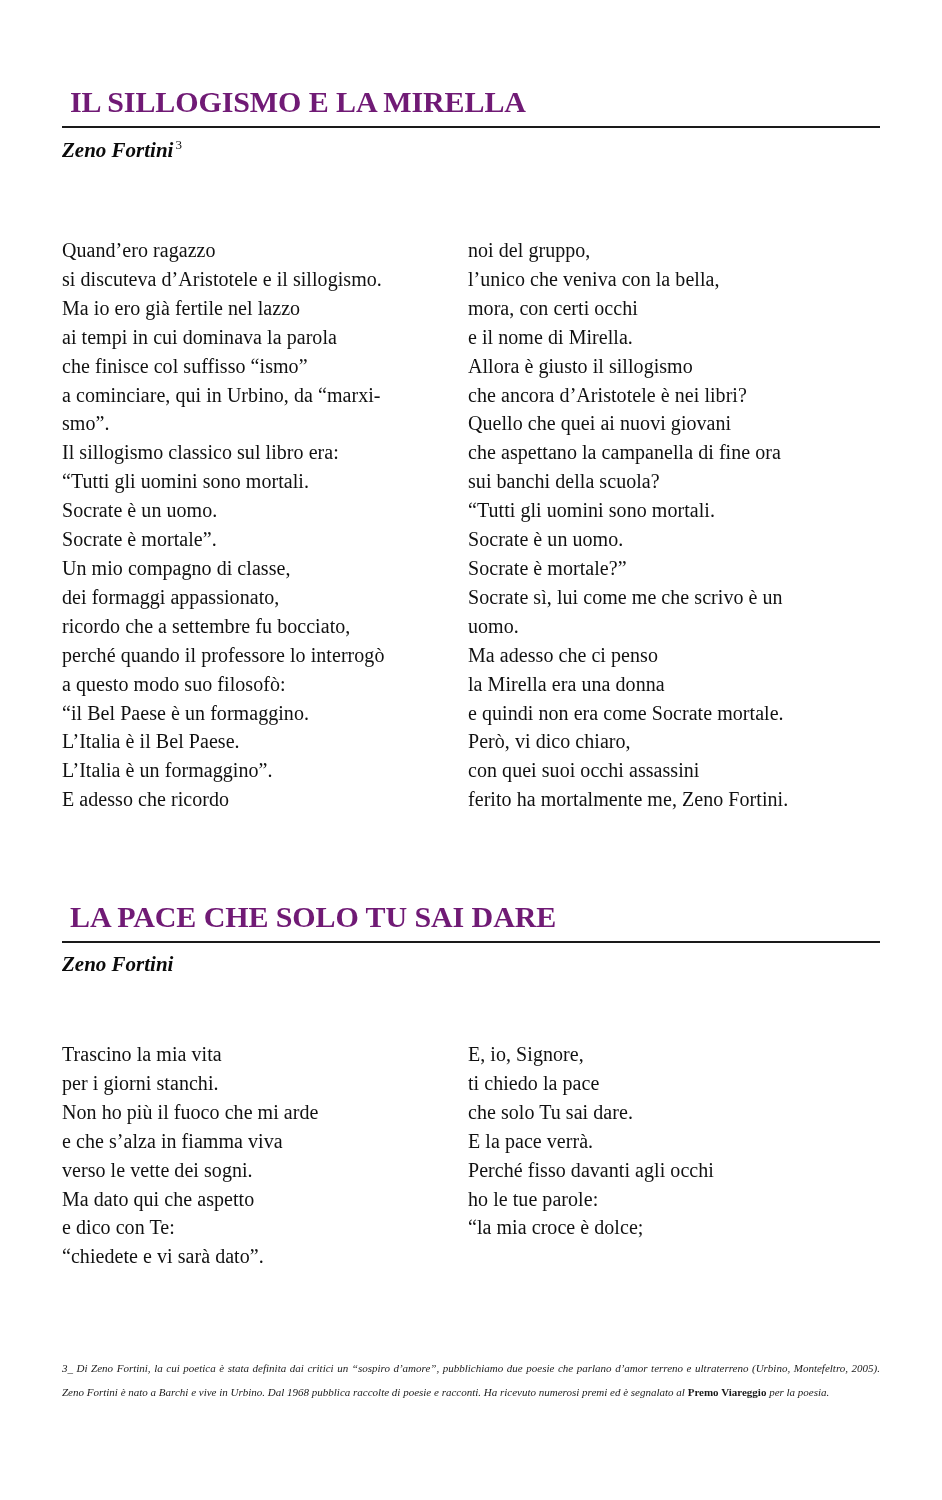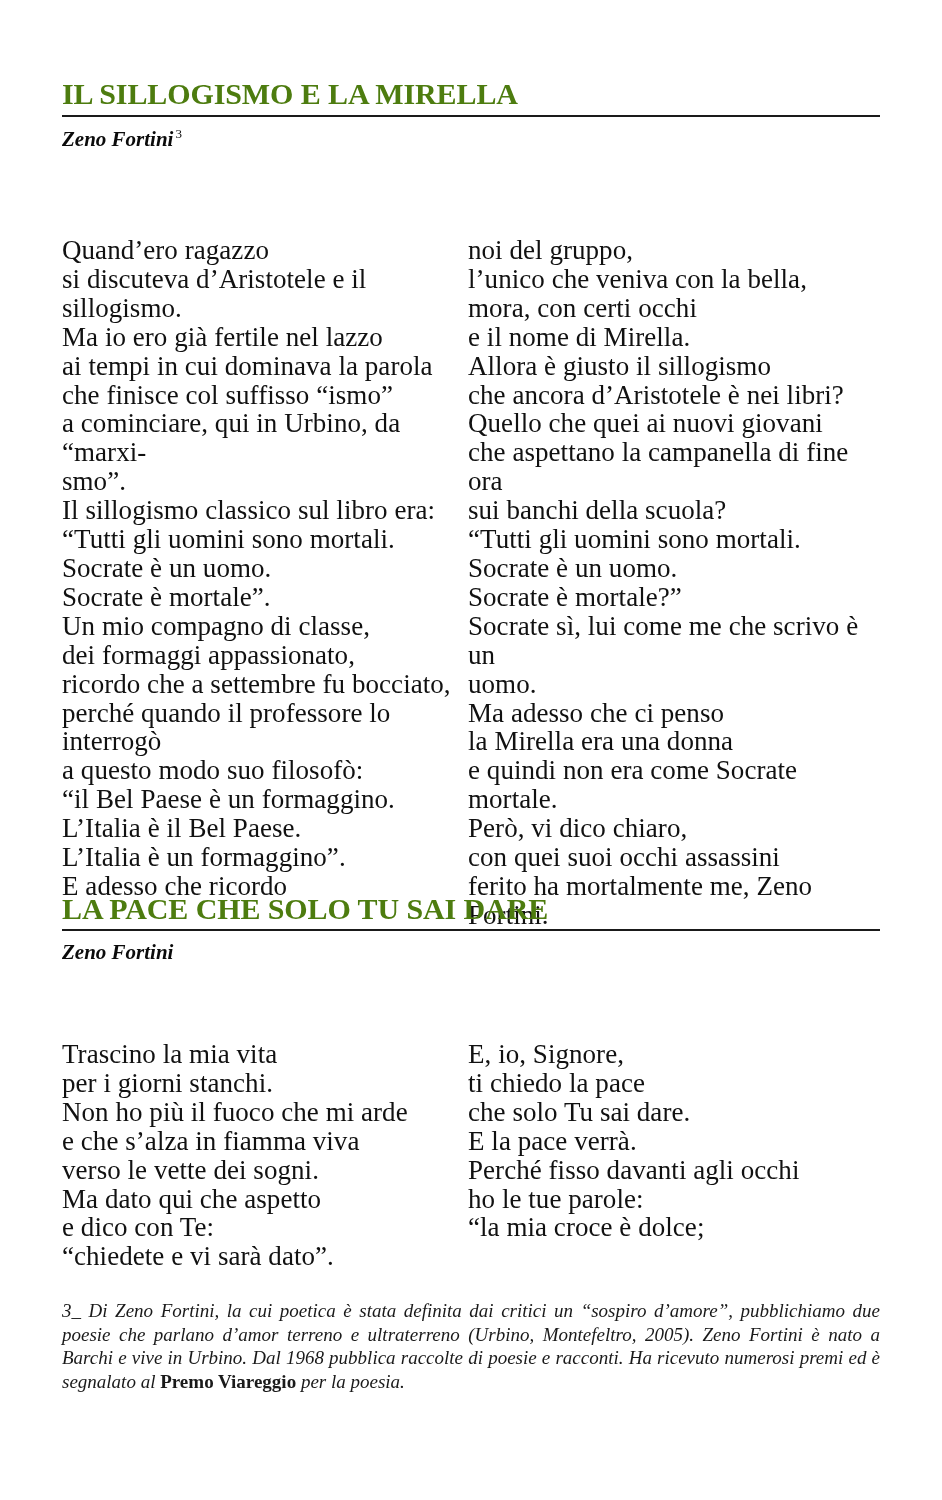--- a/index.html
+++ b/index.html
@@ -29,22 +29,22 @@
   .poem { position: absolute; left: 62px; width: 818px; }
   #poem-0 { top: 78px; }
   #poem-1 { top: 893px; }
 
   .poem-title {
     font-family: "Liberation Serif", "DejaVu Serif", serif;
     font-weight: bold;
     font-size: 30px;
     line-height: 1.06;
     letter-spacing: -0.1px;
-    color: #4d7c0f;
-    margin: 0;
+    color: #701a75;
+    margin: 8px;
     white-space: nowrap;
   }
   .title-rule {
     width: 818px;
     height: 0;
     border-top: 2.2px solid #1a1a1a;
     margin: 5px 0 0 0;
   }
   #poem-1 .title-rule { margin-top: 4px; }
 
@@ -72,35 +72,35 @@
     display: flex;
     flex-direction: row;
   }
   #poem-0 .verse-columns { top: 158px; }
   #poem-1 .verse-columns { top: 147px; }
 
   .verse-col { width: 406px; flex: 0 0 406px; }
   .verse-col.col-right { margin-left: 0; }
 
   .verse-line {
-    font-size: 27px;
+    font-size: 20px;
     line-height: 28.9px;
     color: #111111;
     white-space: pre-wrap;
     letter-spacing: 0.05px;
   }
 
   
   .footnote {
     position: absolute;
     left: 62px;
-    top: 1299px;
+    top: 1357px;
     width: 818px;
     font-style: italic;
-    font-size: 19px;
+    font-size: 11px;
     line-height: 23.5px;
     color: #1a1a1a;
     text-align: justify;
     text-justify: inter-word;
   }
   .footnote b {
     font-style: normal;
     font-weight: bold;
   }
 </style>

